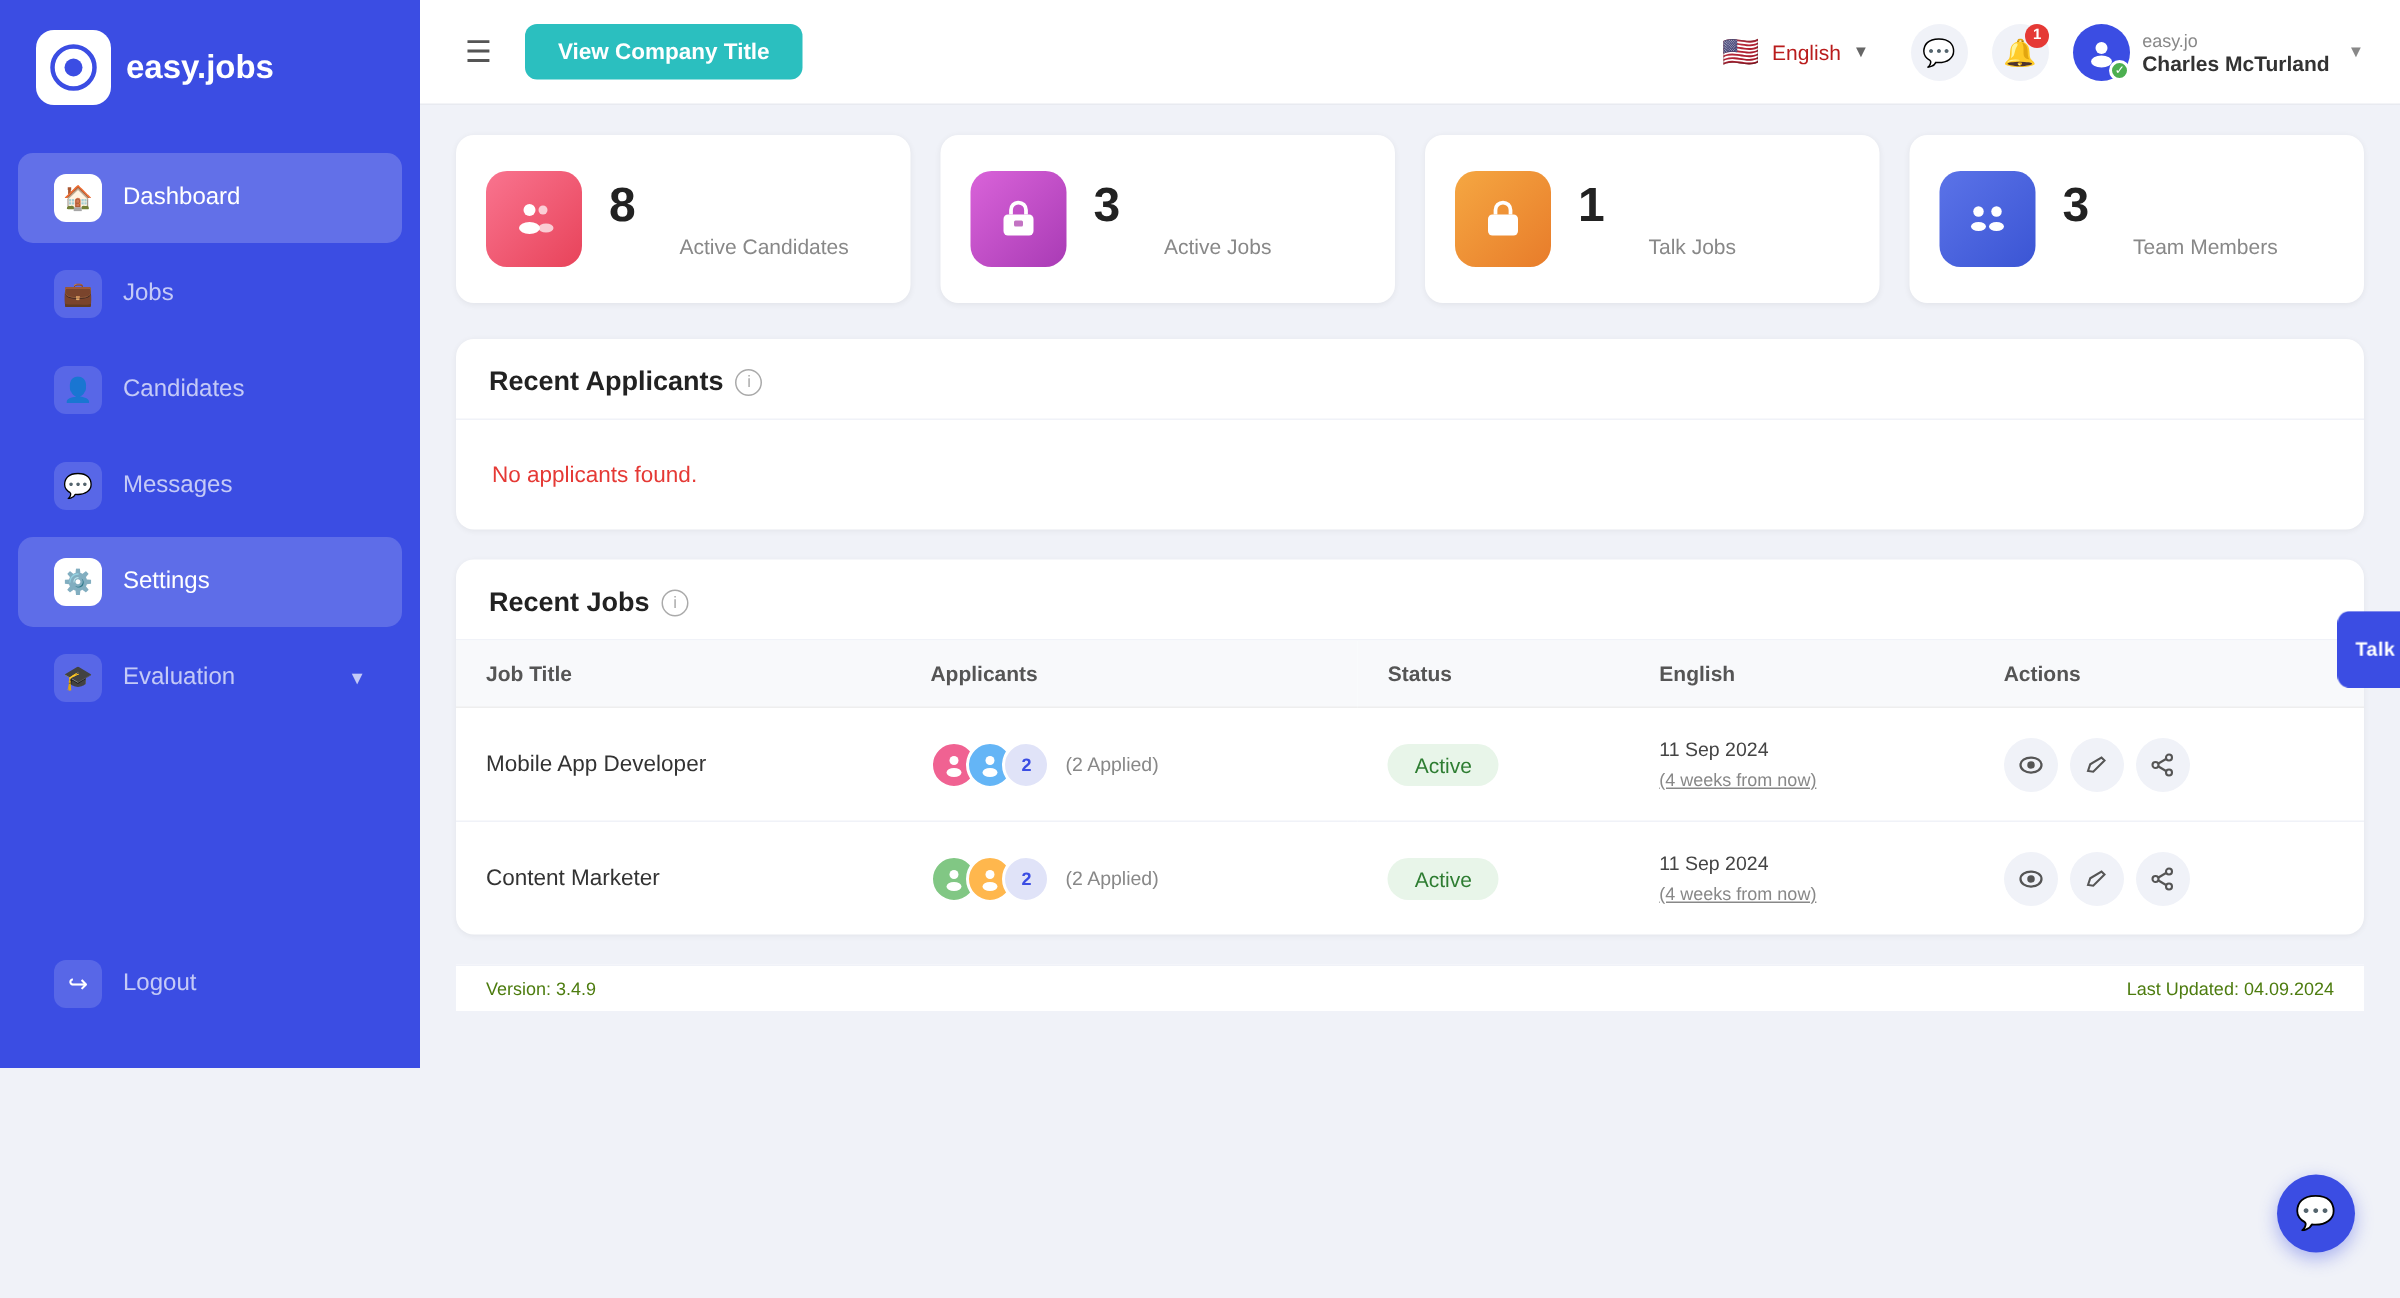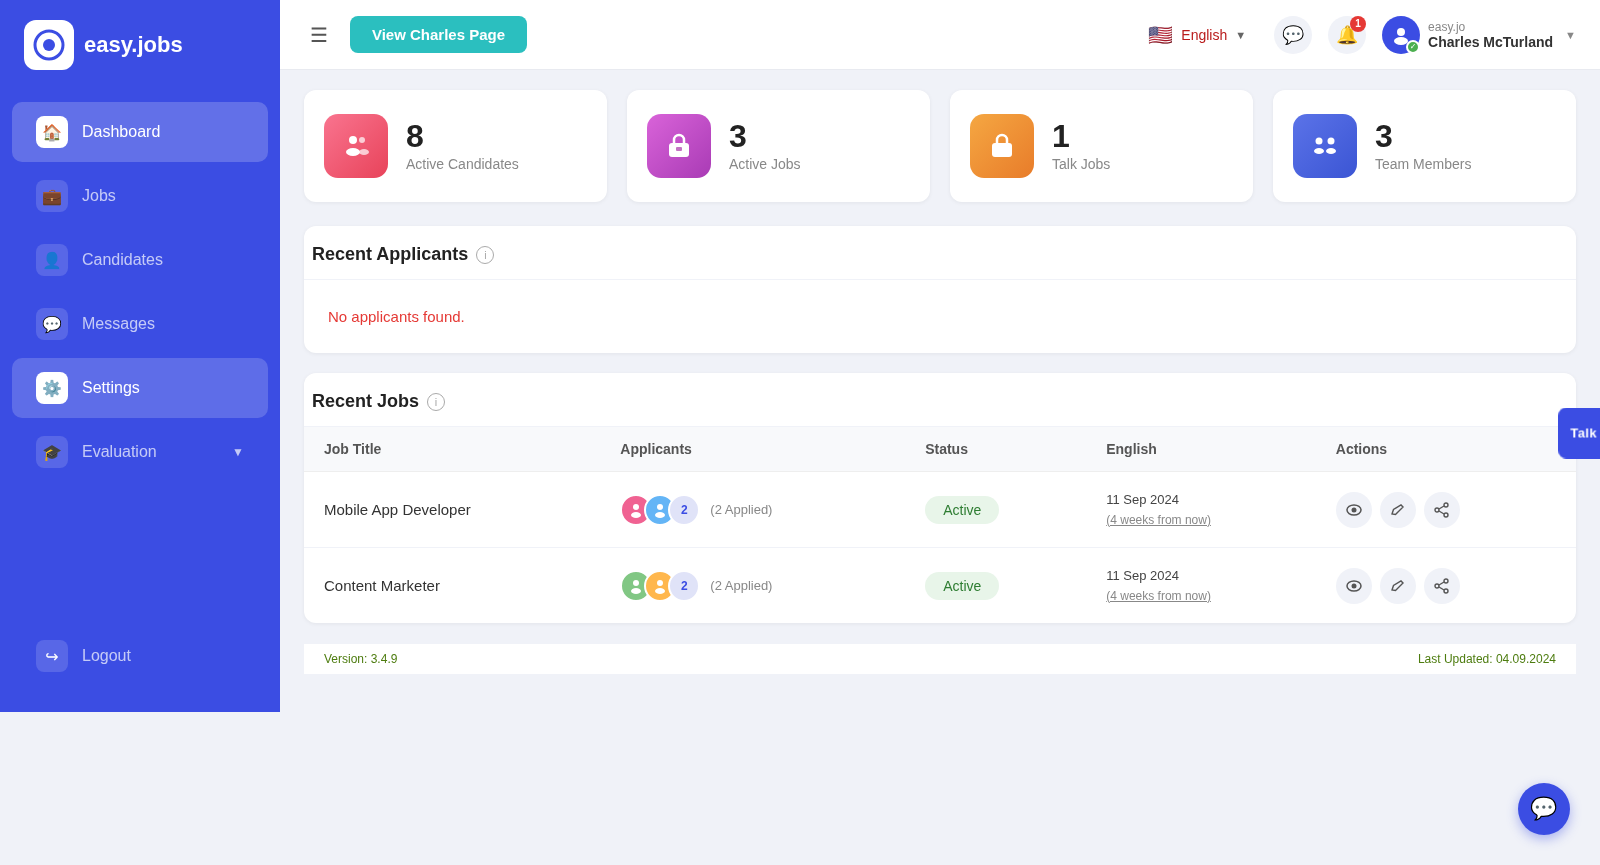--- a/index.html
+++ b/index.html
@@ -225,32 +225,32 @@
       justify-content: center;
       font-size: 28px;
       color: white;
     }
     .stat-icon-pink { background: linear-gradient(135deg, #f9748f, #e8435a); }
     .stat-icon-purple { background: linear-gradient(135deg, #d963d9, #a93bb5); }
     .stat-icon-orange { background: linear-gradient(135deg, #f5a742, #e87c2a); }
     .stat-icon-blue { background: linear-gradient(135deg, #5b73e8, #3b55d4); }
     .stat-info { display: flex; flex-direction: column; }
     .stat-number { font-size: 32px; font-weight: 700; color: #222; line-height: 1; margin-bottom: 4px; }
-    .stat-label { font-size: 14px; color: #888; }
+    .stat-label { font-size: 14px; color: #888; margin-left: 47px; }
 
     
     .section {
       background: white;
       border-radius: 12px;
       margin-bottom: 20px;
       box-shadow: 0 1px 4px rgba(0,0,0,0.06);
       overflow: hidden;
     }
     .section-header {
-      padding: 18px 8px 14px;
+      padding: 18px 22px 14px;
       display: flex;
       align-items: center;
       gap: 8px;
       border-bottom: 1px solid #f0f2f8;
     }
     .section-title {
       font-size: 18px;
       font-weight: 700;
       color: #222;
     }
@@ -462,21 +462,21 @@
       <div class="nav-icon">↪</div>
       <span class="nav-label">Logout</span>
     </div>
   </div>
 </div>
 
 <div class="main">
 
   <header class="header">
     <div class="header-menu-icon">☰</div>
-    <button class="header-view-btn">View Charles Page</button>
+    <button class="header-view-btn">View Company Title</button>
     <div class="header-spacer"></div>
 
     <div class="header-lang">
       <span style="font-size:20px;">🇺🇸</span>
       <span class="lang-label">English</span>
       <span class="lang-chevron">▼</span>
     </div>
 
     <div class="header-icon-btn">
       💬

